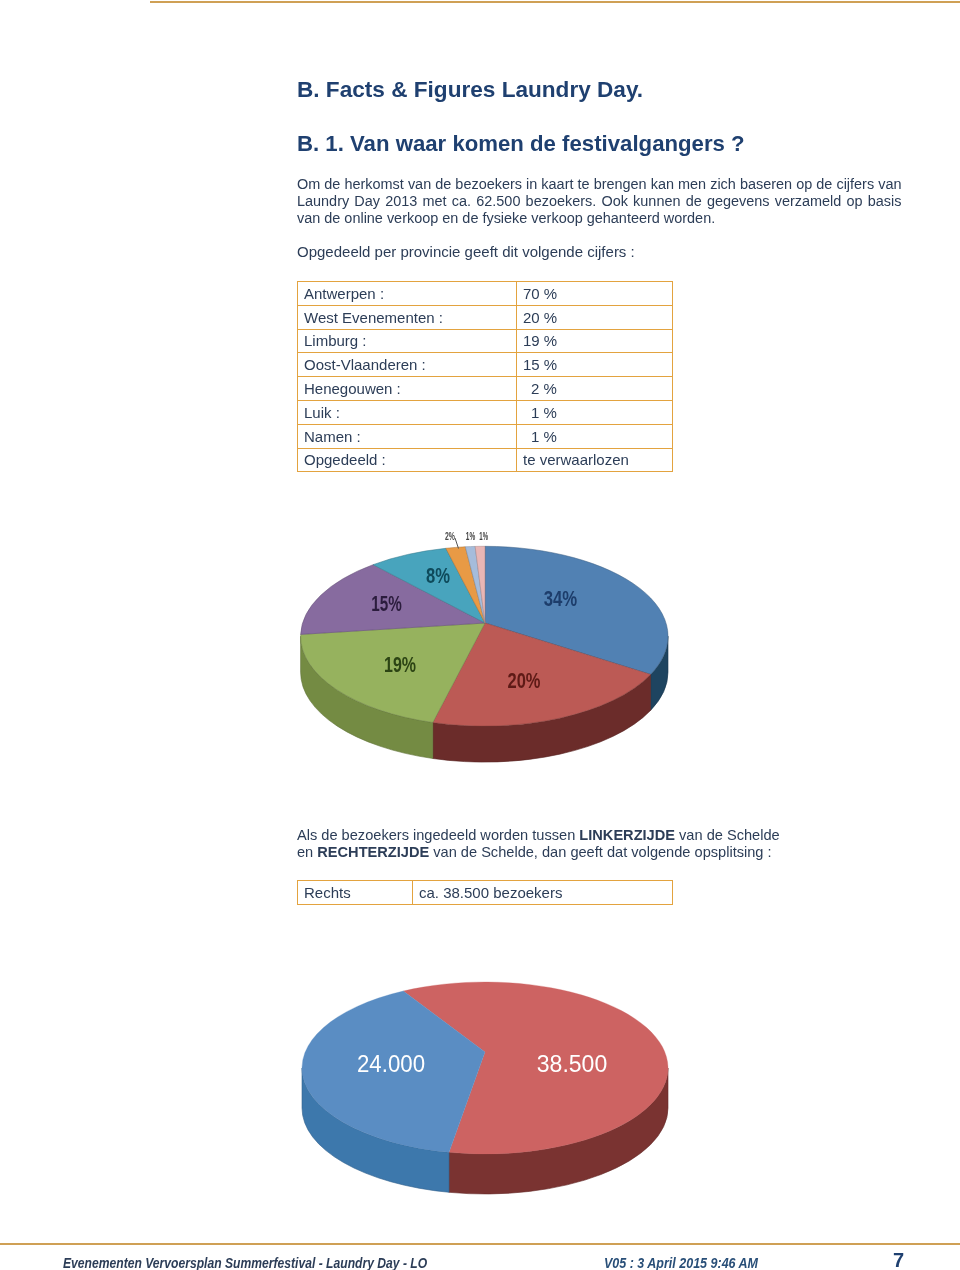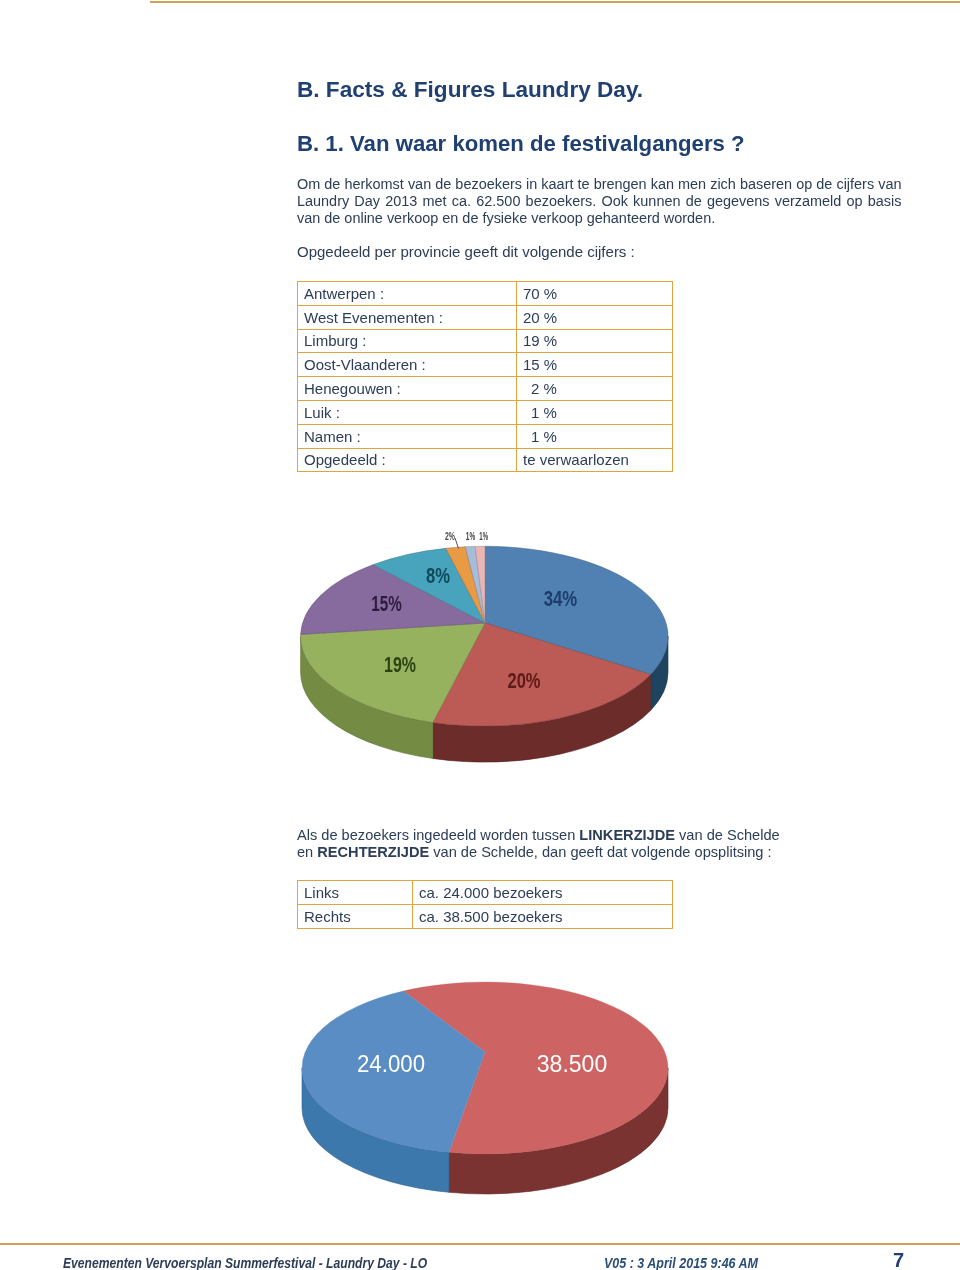--- a/index.html
+++ b/index.html
@@ -92,24 +92,20 @@
     </table>
 
   <div class="midtext">
       <span class="ln"><span>Als de bezoekers ingedeeld worden tussen </span><b>LINKERZIJDE</b><span> van de Schelde</span></span>
       <span class="ln"><span>en </span><b>RECHTERZIJDE</b><span> van de Schelde, dan geeft dat volgende opsplitsing :</span></span>
     </div>
 
   <table class="t" id="tbl2">
       <tbody id="tbl2-body">
         <tr>
-          <td class="k">Links</td>
-          <td class="v">ca. 24.000 bezoekers</td>
-        </tr>
-        <tr>
           <td class="k">Rechts</td>
           <td class="v">ca. 38.500 bezoekers</td>
         </tr>
       </tbody>
     </table>
 
   <svg class="pie" id="pie1" width="420" height="260" style="left:275px;top:520px" viewBox="0 0 420 260">
       <path d="M 393 116.2 A 183.7 89.9 0 0 1 375.57038694497254 154.42170507825858 L 375.57038694497254 190.42170507825858 A 183.7 89.9 0 0 0 393 152.2 Z" fill="#1e4460" stroke="#19384f" stroke-width="0.6"></path>
       <path d="M 375.57038694497254 154.42170507825858 A 183.7 89.9 0 0 1 157.799909246732 202.494845677025 L 157.799909246732 238.494845677025 A 183.7 89.9 0 0 0 375.57038694497254 190.42170507825858 Z" fill="#6b2c2a" stroke="#582422" stroke-width="0.6"></path>
       <path d="M 157.799909246732 202.494845677025 A 183.7 89.9 0 0 1 25.600000000000023 116.20000000000002 L 25.600000000000023 152.20000000000002 A 183.7 89.9 0 0 0 157.799909246732 238.494845677025 Z" fill="#748b43" stroke="#5f7237" stroke-width="0.6"></path>

